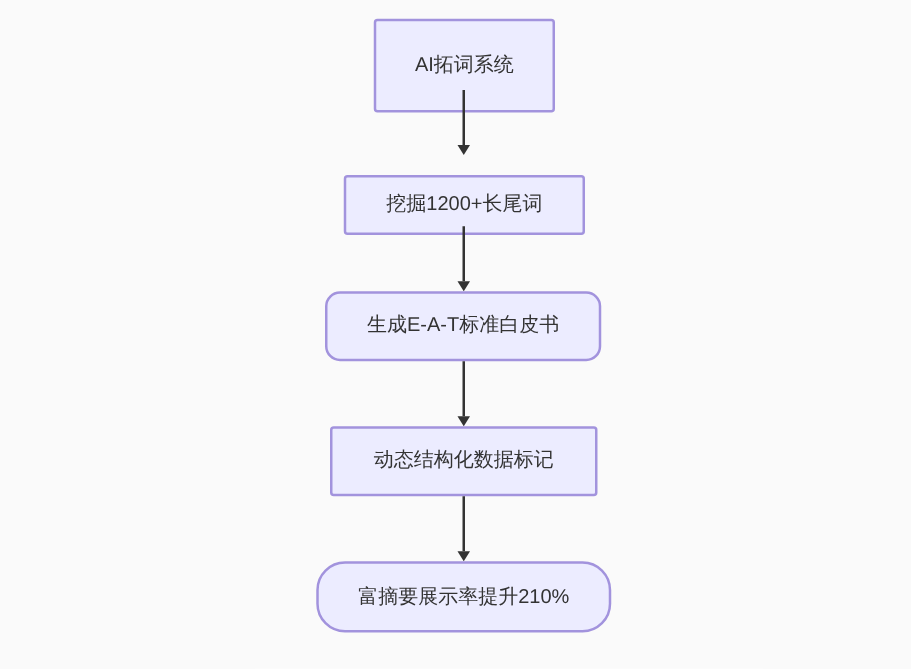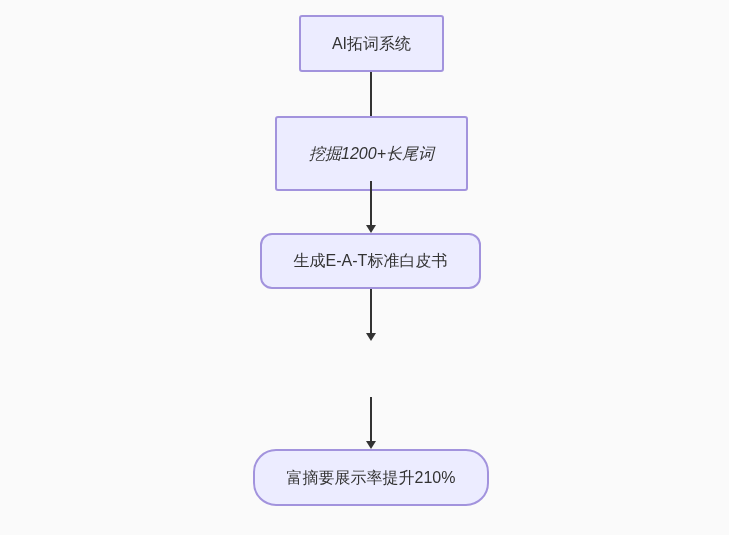--- a/index.html
+++ b/index.html
@@ -23,22 +23,22 @@
     border: 2px solid #a293dd;
     border-radius: 3px;
     display: flex;
     align-items: center;
     justify-content: center;
     color: #333333;
     font-size: 16px;
     line-height: 1.2;
     white-space: nowrap;
   }
-  .n1 { left: 299px; top: 15px;  width: 145px; height: 57px; }
-  .n2 { left: 275px; top: 116px; width: 193px; height: 75px; font-style: italic; }
+  .n1 { left: 299px; top: 15px;  width: 145px; height: 75px; }
+  .n2 { left: 275px; top: 140px; width: 193px; height: 48px; }
   .n3 { left: 260px; top: 233px; width: 221px; height: 56px; border-radius: 12px; }
   .n4 { left: 264px; top: 341px; width: 214px; height: 56px; }
   .n5 { left: 253px; top: 449px; width: 236px; height: 57px; border-radius: 23px; }
 
   .arrow {
     position: absolute;
     left: 366px;
     width: 10px;
     display: flex;
     flex-direction: column;
@@ -86,20 +86,23 @@
 
   <div class="node n3">
     <span>生成E-A-T标准白皮书</span>
   </div>
 
   <div class="arrow a3">
     <div class="line"></div>
     <div class="head"></div>
   </div>
 
+  <div class="node n4">
+    <span>动态结构化数据标记</span>
+  </div>
 
   <div class="arrow a4">
     <div class="line"></div>
     <div class="head"></div>
   </div>
 
   <div class="node n5">
     <span>富摘要展示率提升210%</span>
   </div>
 

